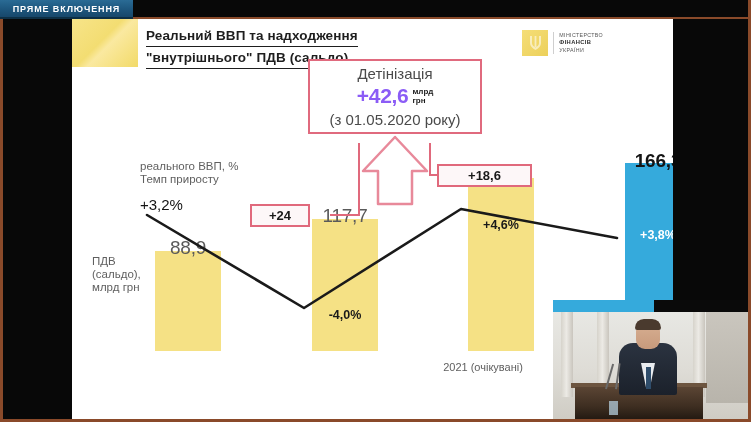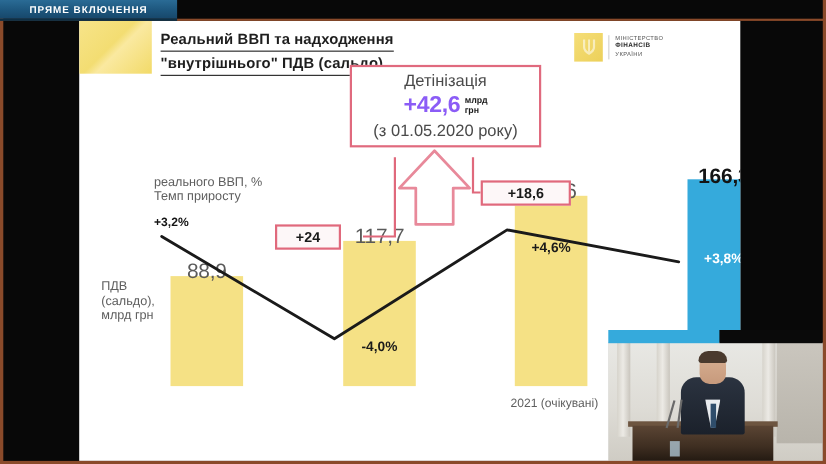--- a/index.html
+++ b/index.html
@@ -22,21 +22,21 @@
     position: absolute; background: #8a4a2a; z-index: 40;
   }
   .frame-left   { left: 0;  top: 0; width: 3px;  height: 422px; }
   .frame-right  { right: 0; top: 0; width: 3px;  height: 422px; }
   .frame-top    { left: 0;  top: 17px; width: 751px; height: 2px; }
   .frame-bottom { left: 0;  bottom: 0; width: 751px; height: 3px; }
 
   
   #live-badge {
     position: absolute; left: 0; top: 0;
-    width: 161px; height: 19px;
+    width: 133px; height: 19px;
     background: linear-gradient(180deg,#2a6b95 0%,#1d567d 55%,#17476a 100%);
     border-bottom: 2px solid #0d2f45;
     display: flex; align-items: center; justify-content: center;
     z-index: 50;
   }
   #live-badge span {
     color: #ffffff; font-size: 9px; font-weight: bold;
     letter-spacing: .9px; white-space: nowrap;
   }
 
@@ -84,21 +84,20 @@
 
   
   #detin-callout {
     position: absolute; left: 236px; top: 40px;
     width: 174px; height: 75px;
     background: #ffffff;
     border: 2.5px solid #e06a7e;
     display: flex; flex-direction: column;
     align-items: center; justify-content: center;
     z-index: 12;
-    margin-left: 10px;
   }
   #detin-title { font-size: 15px; color: #4a4a4a; margin-bottom: 2px; }
   #detin-valrow { display: flex; align-items: center; gap: 4px; }
   #detin-value { font-size: 21px; font-weight: bold; color: #8b5cf6; letter-spacing: -.3px; }
   #detin-unit { font-size: 8px; font-weight: bold; color: #1b1b1b; line-height: 9px; text-align: left; }
   #detin-note { font-size: 15px; color: #4a4a4a; margin-top: 3px; }
 
   
   #plot { position: absolute; left: 0; top: 0; width: 601px; height: 400px; }
 
@@ -134,21 +133,21 @@
     z-index: 11;
   }
 
   
   #gdp-legend {
     position: absolute; left: 68px; top: 141px;
     font-size: 11.5px; color: #5f5f5f; line-height: 13px;
   }
   #gdp-first-pct {
     position: absolute; left: 68px; top: 177px;
-    font-size: 11px; font-weight: bold; color: #141414;
+    font-size: 15px; font-weight: normal; color: #141414;
   }
   #vat-legend {
     position: absolute; left: 20px; top: 236px;
     font-size: 11.5px; color: #5f5f5f; line-height: 13px;
   }
 
   
   #video-pip {
     position: absolute; left: 553px; top: 311px;
     width: 195px; height: 108px;
@@ -276,23 +275,23 @@
       <div class="bar-value" style="left:71px; top:218px;">88,9</div>
       <div class="bar-value" style="left:228px; top:186px;">117,7</div>
       <div class="bar-value" style="left:384px; top:145px;">153,6</div>
       <div class="bar-value strong" style="left:541px; top:131px;">166,3</div>
 
       <div class="pct-in-bar" style="left:228px; top:289px;">-4,0%</div>
       <div class="pct-in-bar" style="left:384px; top:199px;">+4,6%</div>
       <div class="pct-in-bar onblue" style="left:541px; top:209px;">+3,8%</div>
 
       <div class="delta-box" style="left:178px; top:185px; width:60px; height:23px;">+24</div>
-      <div class="delta-box" style="left:365px; top:145px; width:82px; height:23px;">+18,6</div>
-
-      <div class="x-label" style="left:377px;margin-top:44px;">2021 (очікувані)</div>
+      <div class="delta-box" style="left:365px; top:145px; width:95px; height:23px;">+18,6</div>
+
+      <div class="x-label" style="left:356px;margin-top:44px;">2021 (очікувані)</div>
 
       <div id="gdp-legend">
         <div>реального ВВП, %</div>
         <div>Темп приросту</div>
       </div>
       <div id="gdp-first-pct">+3,2%</div>
 
       <div id="vat-legend">
         <div>ПДВ</div>
         <div>(сальдо),</div>

